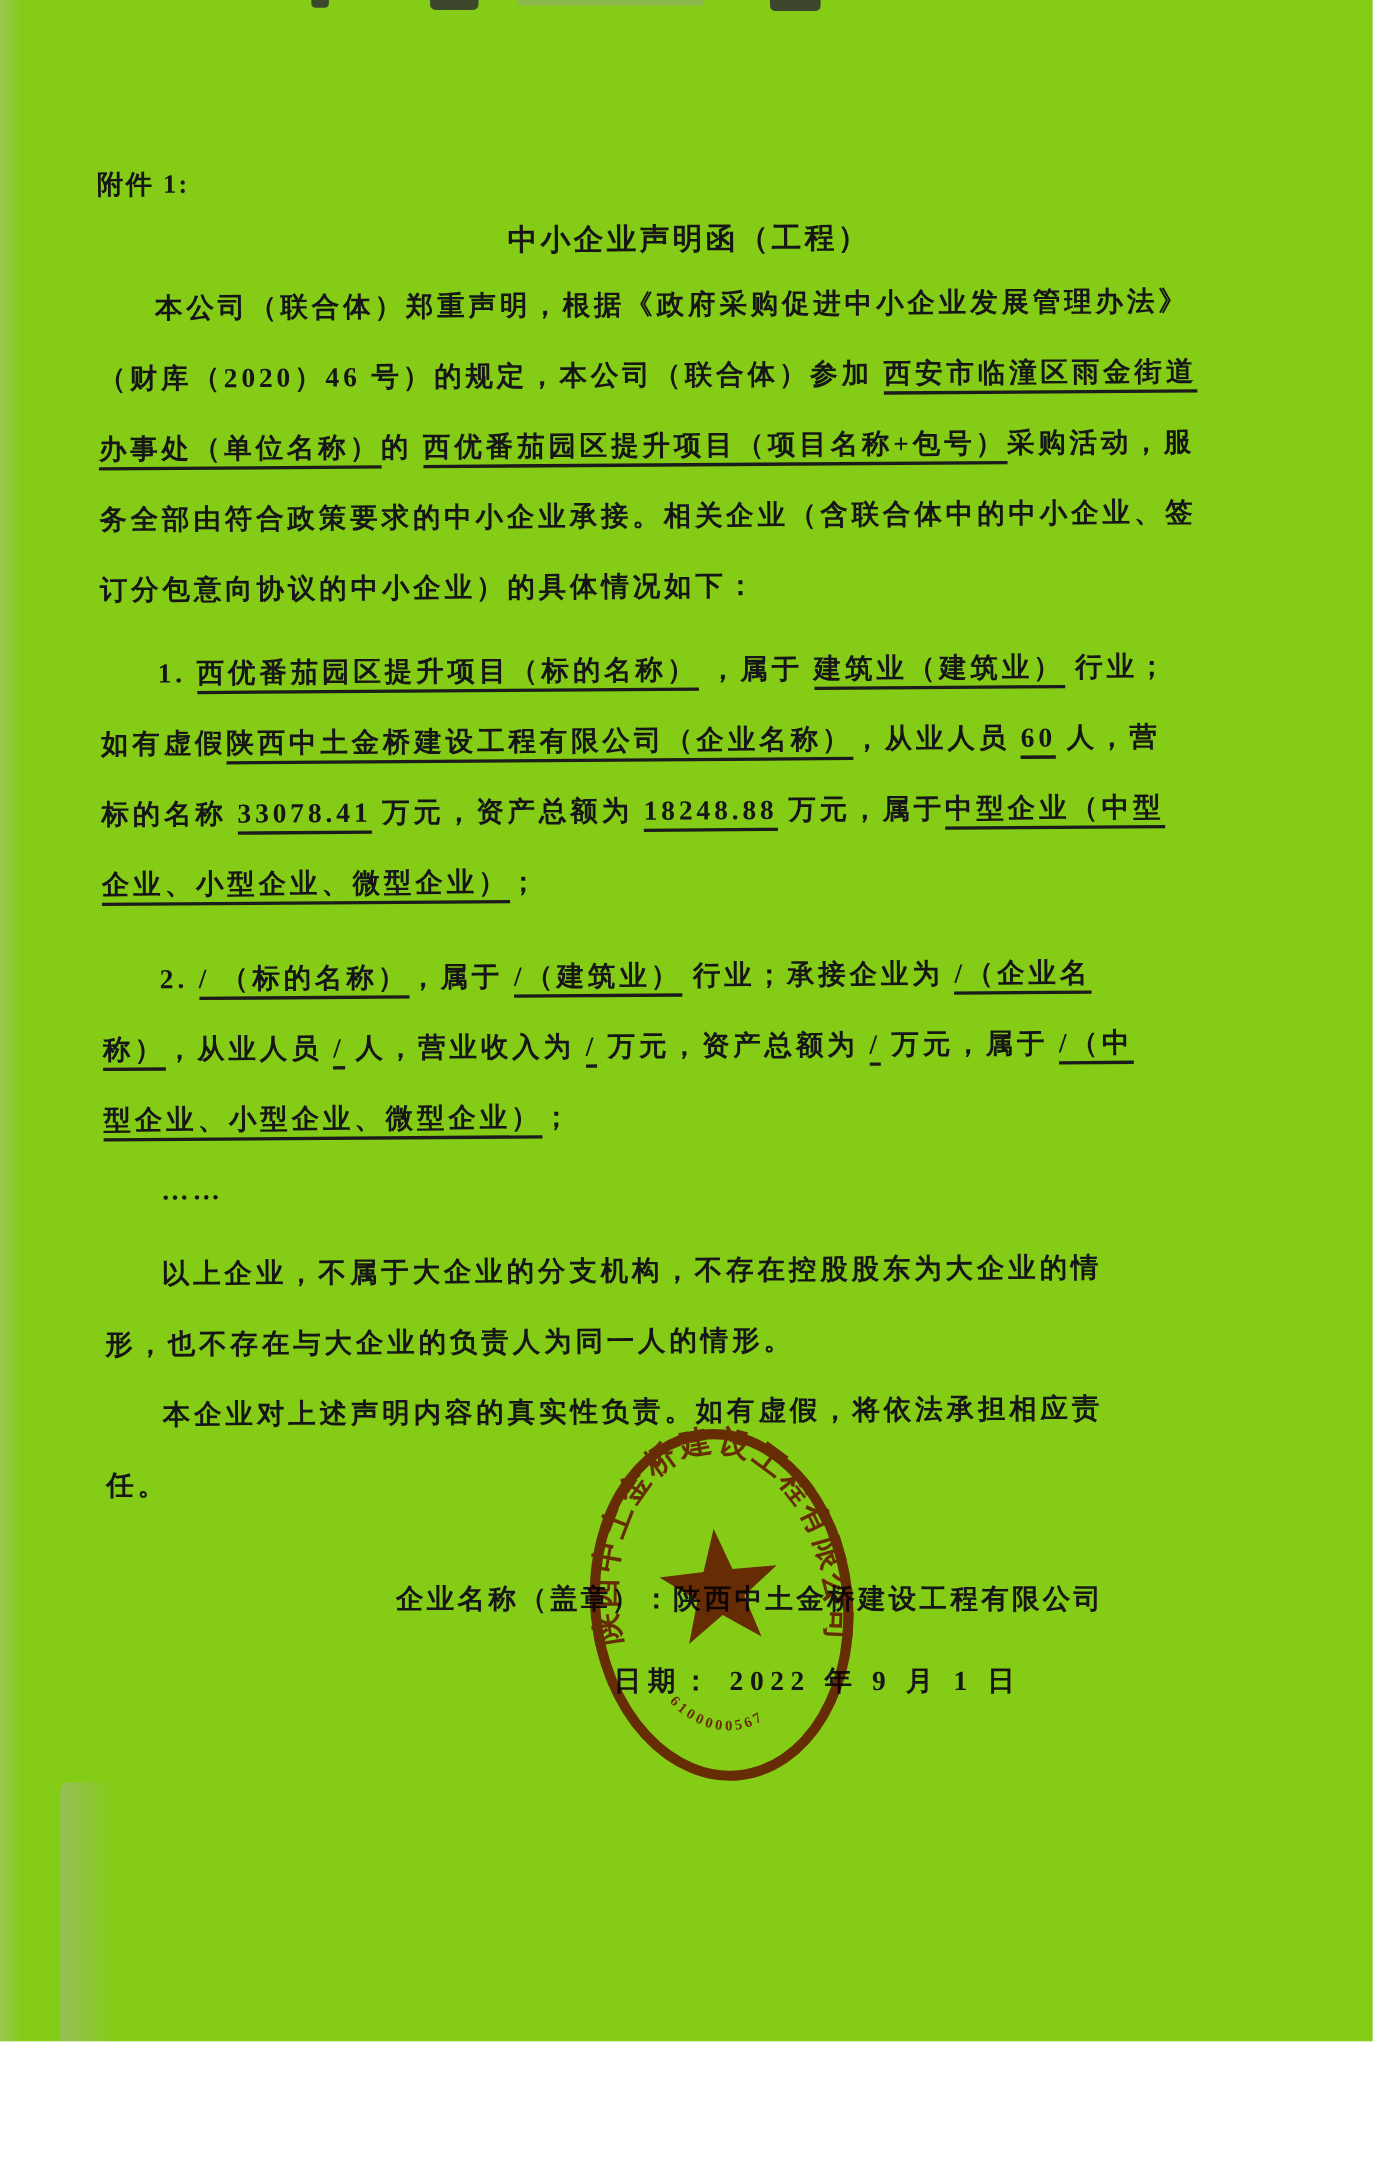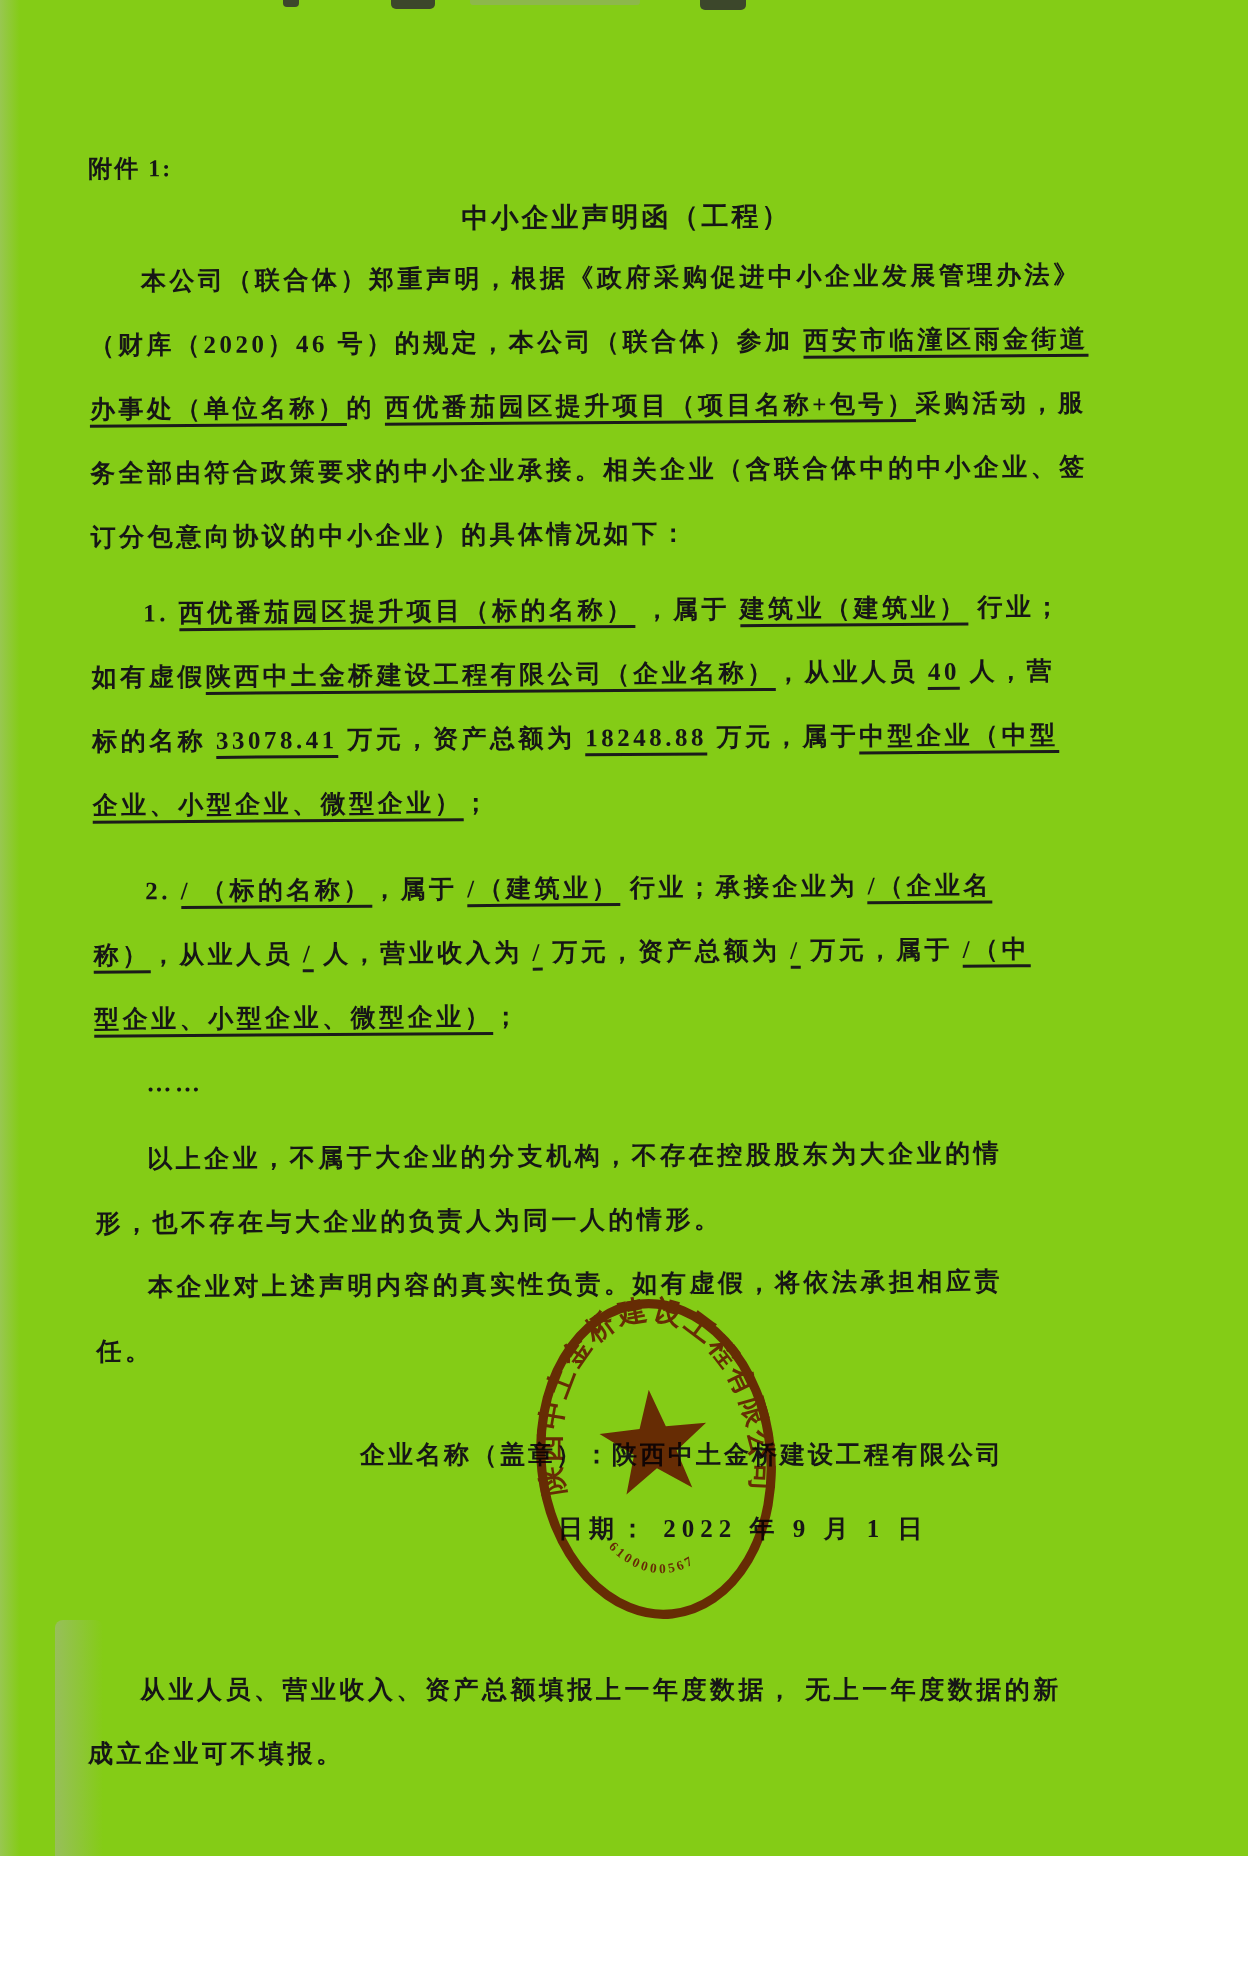--- a/index.html
+++ b/index.html
@@ -89,21 +89,21 @@
   <div class="content">
     <div class="attachment">附件 1:</div>
     <h1 class="title">中小企业声明函（工程）</h1>
     <div id="body-lines">
         <div class="doc-line indent"><span>本公司（联合体）郑重声明，根据《政府采购促进中小企业发展管理办法》</span></div>
         <div class="doc-line"><span>（财库（2020）46 号）的规定，本公司（联合体）参加 </span><span class="u">西安市临潼区雨金街道</span></div>
         <div class="doc-line"><span class="u">办事处（单位名称）</span><span>的 </span><span class="u">西优番茄园区提升项目（项目名称+包号）</span><span>采购活动，服</span></div>
         <div class="doc-line"><span>务全部由符合政策要求的中小企业承接。相关企业（含联合体中的中小企业、签</span></div>
         <div class="doc-line"><span>订分包意向协议的中小企业）的具体情况如下：</span></div>
         <div class="doc-line indent gap-sm"><span>1. </span><span class="u">西优番茄园区提升项目（标的名称）</span><span> ，属于 </span><span class="u">建筑业（建筑业）</span><span> 行业；</span></div>
-        <div class="doc-line"><span>如有虚假</span><span class="u">陕西中土金桥建设工程有限公司（企业名称）</span><span>，从业人员 </span><span class="u">40</span><span> 人，营</span></div>
+        <div class="doc-line"><span>如有虚假</span><span class="u">陕西中土金桥建设工程有限公司（企业名称）</span><span>，从业人员 </span><span class="u">60</span><span> 人，营</span></div>
         <div class="doc-line"><span>标的名称 </span><span class="u">33078.41</span><span> 万元，资产总额为 </span><span class="u">18248.88</span><span> 万元，属于</span><span class="u">中型企业（中型</span></div>
         <div class="doc-line"><span class="u">企业、小型企业、微型企业）</span><span>；</span></div>
         <div class="doc-line indent gap-lg"><span>2. </span><span class="u">/ （标的名称）</span><span>，属于 </span><span class="u">/（建筑业）</span><span> 行业；承接企业为 </span><span class="u">/（企业名</span></div>
         <div class="doc-line"><span class="u">称）</span><span>，从业人员 </span><span class="u">/</span><span> 人，营业收入为 </span><span class="u">/</span><span> 万元，资产总额为 </span><span class="u">/</span><span> 万元，属于 </span><span class="u">/（中</span></div>
         <div class="doc-line"><span class="u">型企业、小型企业、微型企业）</span><span>；</span></div>
         <div class="doc-line indent"><span>……</span></div>
         <div class="doc-line indent gap-sm"><span>以上企业，不属于大企业的分支机构，不存在控股股东为大企业的情</span></div>
         <div class="doc-line"><span>形，也不存在与大企业的负责人为同一人的情形。</span></div>
         <div class="doc-line indent"><span>本企业对上述声明内容的真实性负责。如有虚假，将依法承担相应责</span></div>
         <div class="doc-line"><span>任。</span></div>
@@ -121,20 +121,16 @@
     <ellipse cx="125" cy="165" rx="112" ry="152" fill="none" stroke-width="9" stroke="#c0261c"></ellipse>
     <polygon points="125,97 137.9,134.2 177.3,135 145.9,158.8 157.3,196.5 125,174 92.7,196.5 104.1,158.8 72.7,135 112.1,134.2" fill="#c0261c"></polygon>
     <text font-size="28" font-weight="bold" letter-spacing="3" fill="#c0261c">
       <textPath href="#sealTextArc" startOffset="66">陕西中土金桥建设工程有限公司</textPath>
     </text>
     <text font-size="13" font-weight="bold" letter-spacing="3" fill="#c0261c">
       <textPath href="#sealNumArc" startOffset="38">6100000567</textPath>
     </text>
   </svg>
 
-  <div class="notes" id="note-lines">
-      <div class="doc-line indent"><span>从业人员、营业收入、资产总额填报上一年度数据， 无上一年度数据的新</span></div>
-      <div class="doc-line"><span>成立企业可不填报。</span></div>
-    </div>
 
   <div class="page-number">35</div>
 
 </div>
 
 </body></html>

